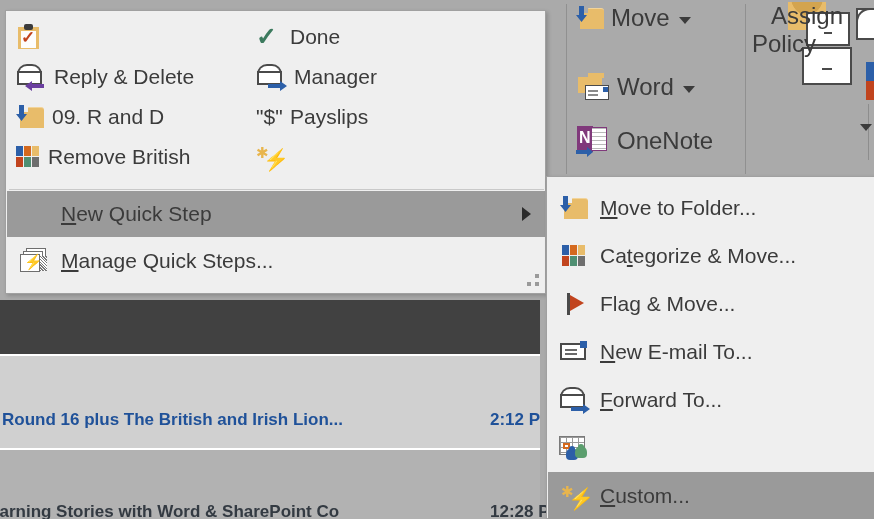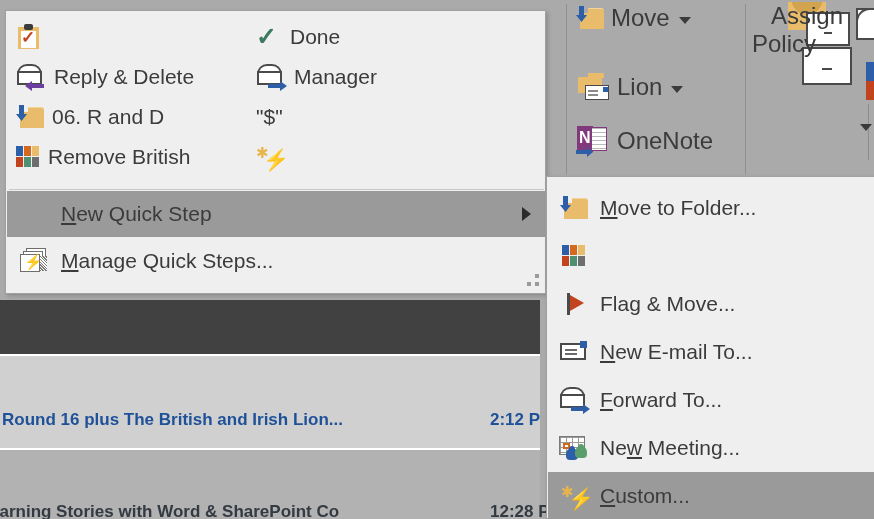--- a/index.html
+++ b/index.html
@@ -403,21 +403,21 @@
 
   <div class="rb" style="left:576px; top:72px;">
     <span class="ic ic-rules">
       <span class="ftab"></span>
         <span class="fbody"></span>
       <span class="card2"></span>
         <span class="ln ln1"></span>
         <span class="ln ln2"></span>
         <span class="bdot"></span>
     </span>
-    <span>Lion</span>
+    <span>Word</span>
     <span class="caret"></span>
   </div>
 
   <div class="rb" style="left:576px; top:126px;">
     <span class="ic ic-one">
       <span class="purple"></span>
         <span class="n">N</span>
         <span class="pages"></span>
       <svg class="arr" viewBox="0 0 18 12" width="18" height="12">
         <path d="M0 4 L11 4 L11 1 L17 6 L11 11 L11 8 L0 8 Z" fill="#2c5fa8"></path>
@@ -505,25 +505,26 @@
       </div>
 
       <div class="gitem">
         <span class="ic ic-folder">
           <span class="tab"></span>
             <span class="body"></span>
           <svg class="arrow" viewBox="0 0 14 18">
             <path d="M4 1 L4 10 L1 10 L6.5 17 L12 10 L9 10 L9 1 Z" fill="#2c5fa8"></path>
           </svg>
         </span>
-        <span>06. R and D</span>
+        <span>09. R and D</span>
       </div>
 
       <div class="gitem">
         <span class="ic ic-dollar">"$"</span>
+        <span>Payslips</span>
       </div>
 
       <div class="gitem">
         <span class="ic ic-cat">
           <i style="background:#2c5fa8"></i>
             <i style="background:#d4691e"></i>
             <i style="background:#e8bc6a"></i>
           <i style="background:#c1441e"></i>
             <i style="background:#4f8f72"></i>
             <i style="background:#6e6e6e"></i>
@@ -587,20 +588,21 @@
       <span class="sibox">
         <span class="ic ic-cat">
           <i style="background:#2c5fa8"></i>
             <i style="background:#d4691e"></i>
             <i style="background:#e8bc6a"></i>
           <i style="background:#c1441e"></i>
             <i style="background:#4f8f72"></i>
             <i style="background:#6e6e6e"></i>
         </span>
       </span>
+      <span><span>Ca</span><u>t</u><span>egorize &amp; Move...</span></span>
     </div>
 
     <div class="sitem" style="top:103px;">
       <span class="sibox">
         <span class="ic ic-flag">
           <span class="pole"></span>
             <span class="cloth"></span>
         </span>
       </span>
       <span><span>Fla</span><u>g</u><span> &amp; Move...</span></span>
@@ -635,21 +637,20 @@
       <span class="sibox">
         <span class="ic ic-meet">
           <span class="grid"></span>
             <span class="sel"></span>
           <span class="p1"></span>
             <span class="h1"></span>
           <span class="p2"></span>
             <span class="h2"></span>
         </span>
       </span>
-      <span><span>Ne</span><u>w</u><span> Meeting...</span></span>
     </div>
 
     <div class="sitem hl" style="top:295px; height:48px;">
       <span class="sibox">
         <span class="ic ic-bolt">
           <span class="star">✱</span>
             <span class="blt">⚡</span>
         </span>
       </span>
       <span><span></span><u>C</u><span>ustom...</span></span>

